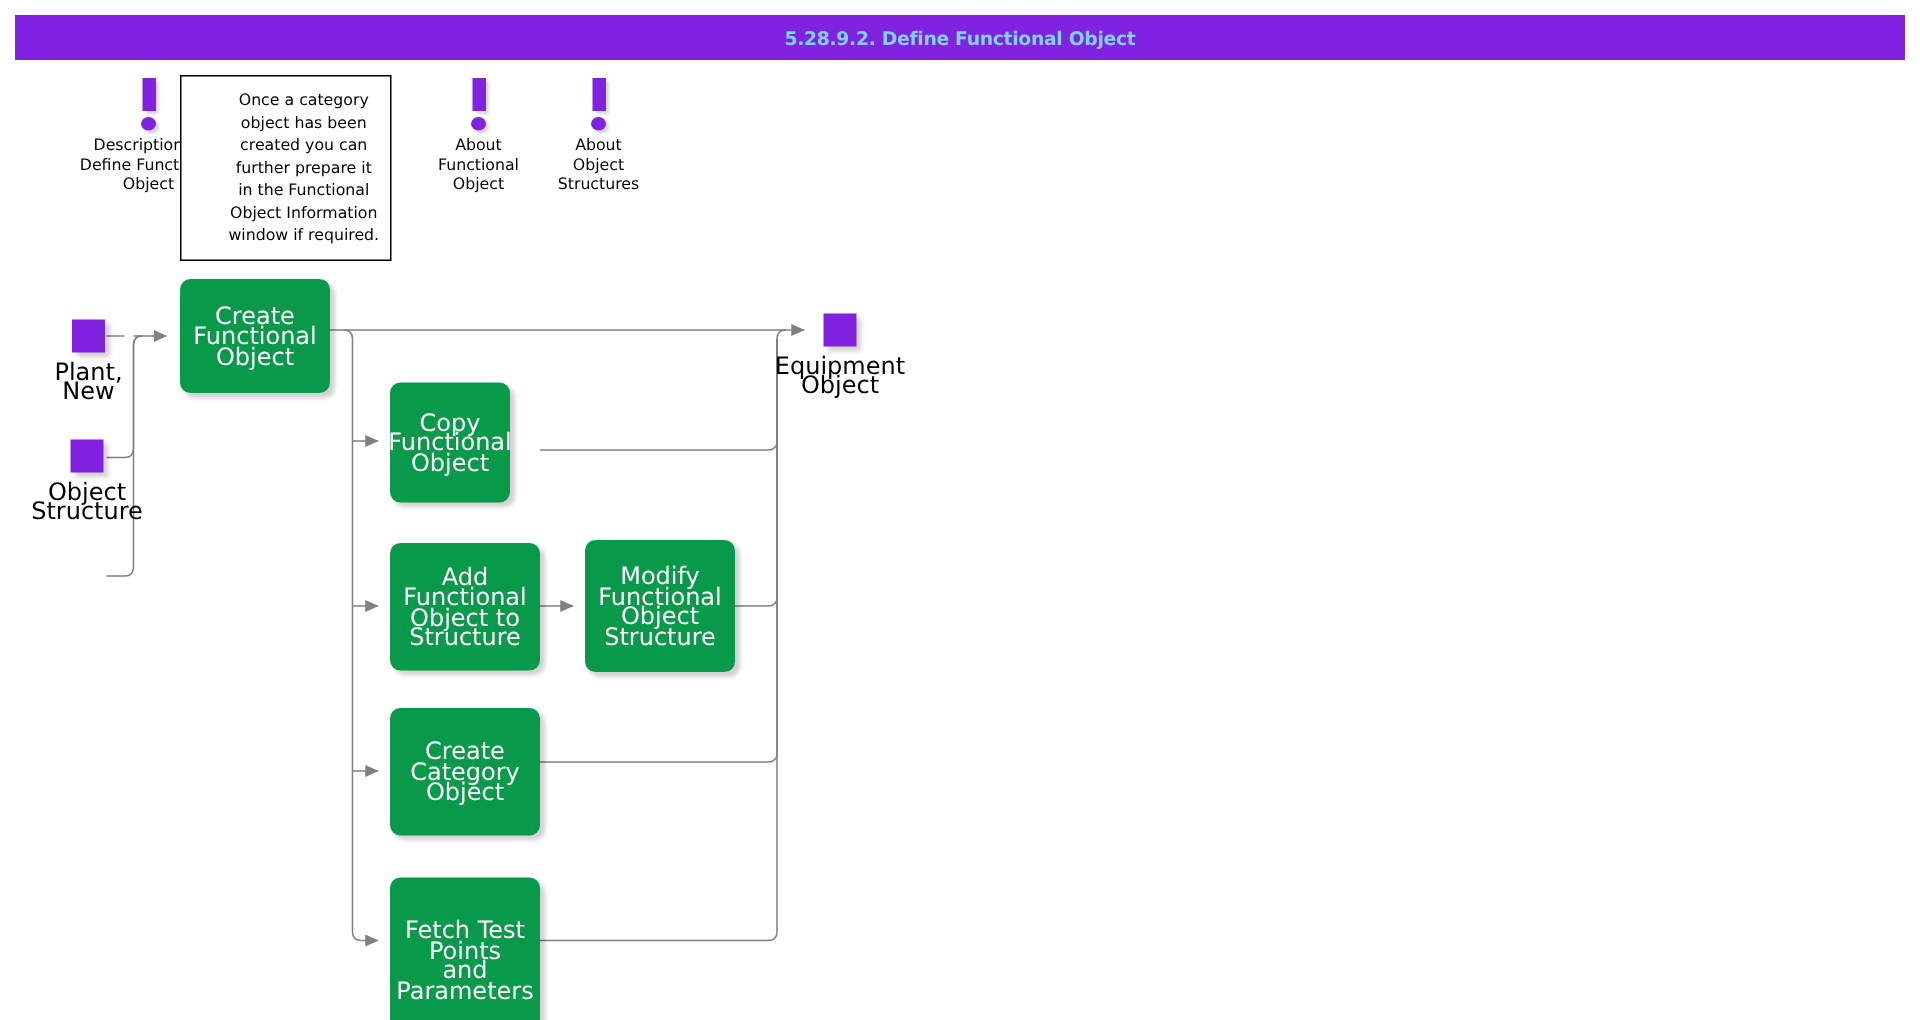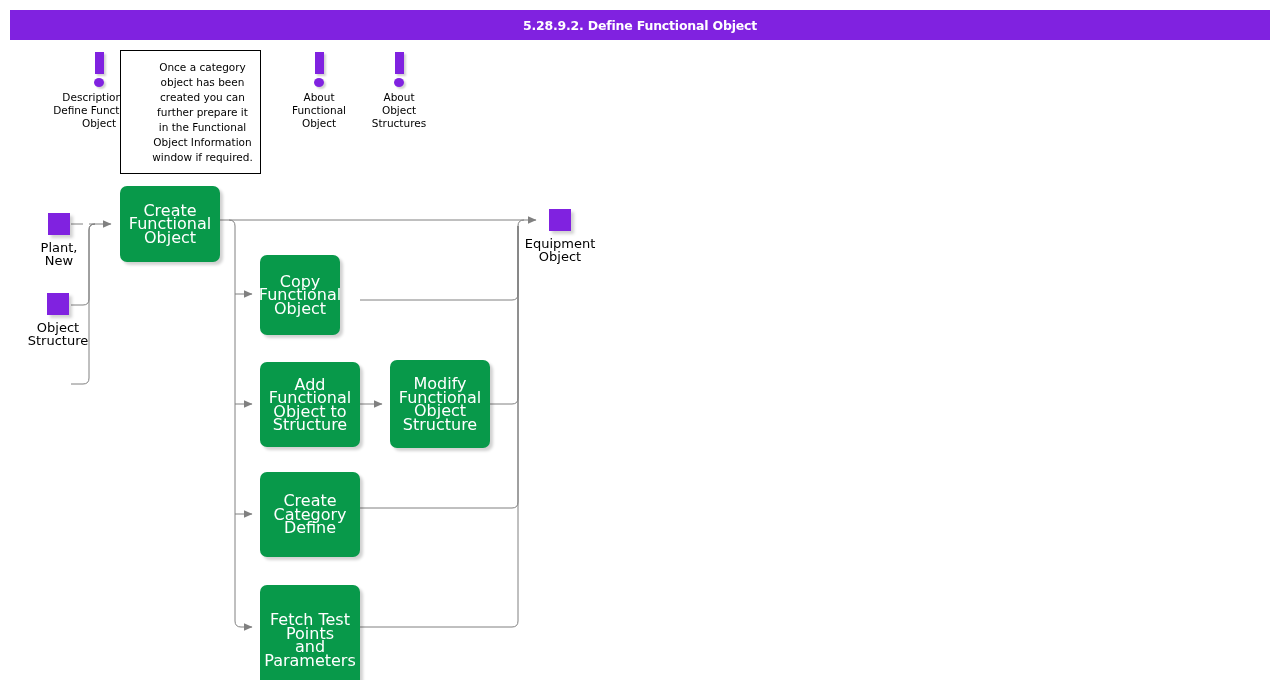--- a/index.html
+++ b/index.html
@@ -28,21 +28,21 @@
     left: 10px;
     top: 10px;
     width: 1260px;
     height: 30px;
     background: #8022e0;
     display: flex;
     align-items: center;
     justify-content: center;
   }
   .titlebar-text {
-    color: #ffffff;
+    color: #7dd3fc;
     font-family: "DejaVu Sans", sans-serif;
     font-size: 12.5px;
     font-weight: bold;
     letter-spacing: -0.2px;
     white-space: nowrap;
   }
 
   
   #edges {
     position: absolute;
@@ -84,21 +84,21 @@
   .datanode .swatch {
     width: 22px;
     height: 22px;
     background: #8022e0;
     box-shadow: 3px 3px 3px rgba(0,0,0,0.18);
   }
   .datanode .dlabel {
     margin-top: 6px;
     color: #000000;
     font-family: "DejaVu Sans", sans-serif;
-    font-size: 13px;
+    font-size: 16px;
     line-height: 13px;
     text-align: center;
     white-space: pre-line;
   }
 
   
   .infomark {
     position: absolute;
     width: 100px;
     display: flex;
@@ -270,21 +270,21 @@
   </div>
 
   <div class="proc" style="left:390px; top:360px; width:100px; height:88px;">
     <span class="proc-label">Modify
 Functional
 Object Structure</span>
   </div>
 
   <div class="proc" style="left:260px; top:472px; width:100px; height:85px;">
     <span class="proc-label">Create Category
-Define</span>
+Object</span>
   </div>
 
   <div class="proc" style="left:260px; top:585px; width:100px; height:110px;">
     <span class="proc-label">Fetch Test Points
 and Parameters</span>
   </div>
 
 </div>
 
 </body></html>

